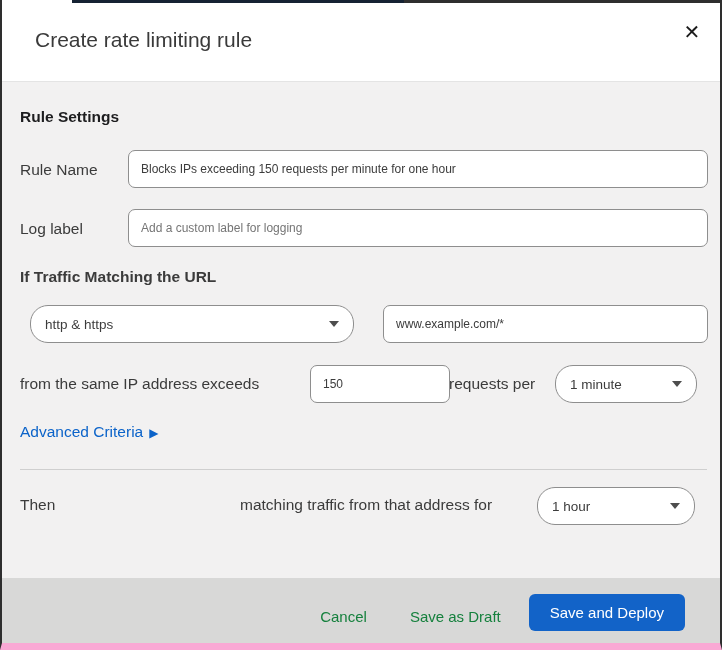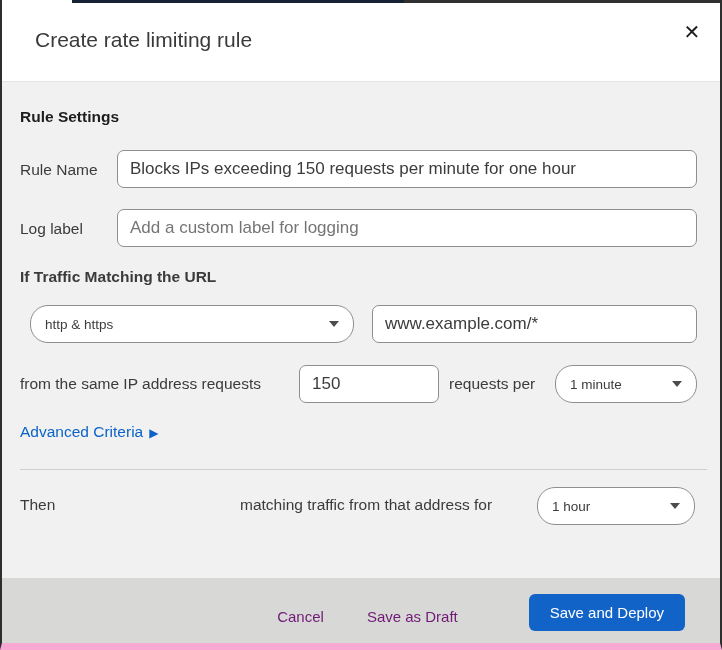--- a/index.html
+++ b/index.html
@@ -17,21 +17,21 @@
   .close-btn{position:absolute;right:13px;top:13px;width:30px;height:30px;border:none;background:transparent;
              font-size:20px;line-height:30px;color:#1a1a1a;cursor:pointer;padding:0;text-align:center;font-weight:300;}
 
   .modal-body{position:relative;height:496px;background:#f2f1f1;}
   .heading{position:absolute;left:18px;top:26px;font-size:15.5px;font-weight:bold;color:#1d1d1f;}
 
   .lbl{position:absolute;font-size:15.5px;color:#3b3b3b;white-space:nowrap;}
   .txt{position:absolute;font-size:15.5px;color:#3b3b3b;white-space:nowrap;}
 
   .inp{position:absolute;box-sizing:border-box;height:38px;background:#fff;border:1px solid #8e8e8e;
-       border-radius:7px;padding:0 12px;font-size:17px;color:#3c3c3c;font-family:"Liberation Sans",sans-serif;outline:none;}
+       border-radius:7px;padding:0 12px;font-size:12px;color:#3c3c3c;font-family:"Liberation Sans",sans-serif;outline:none;margin-left:11px;}
   .inp::placeholder{color:#757575;opacity:1;}
 
   .dd{position:absolute;box-sizing:border-box;height:38px;background:#fff;border:1px solid #8e8e8e;border-radius:18px;
       display:flex;align-items:center;justify-content:space-between;padding:0 14px;font-size:13.5px;color:#3c3c3c;cursor:pointer;}
   .caret-down{width:0;height:0;border-left:5px solid transparent;border-right:5px solid transparent;border-top:6px solid #4d4d4d;flex:none;margin-left:8px;}
 
   .rule-name-input{left:115px;top:68px;width:580px;}
   .rule-name-lbl{left:18px;top:79px;}
   .log-label-input{left:115px;top:127px;width:580px;}
   .log-label-lbl{left:18px;top:138px;}
@@ -44,24 +44,24 @@
   .period-dd{left:553px;top:283px;width:142px;}
   .advanced-link{position:absolute;left:18px;top:341px;font-size:15.5px;color:#0b63c9;cursor:pointer;display:flex;align-items:center;gap:6px;}
   .caret-right{font-size:12px;line-height:1;position:relative;top:1px;}
   .divider{position:absolute;left:18px;top:387px;width:687px;height:1px;background:#cfcfcf;}
   .then-lbl{left:18px;top:414px;}
   .action-dd{left:68px;top:405px;width:158px;}
   .action-mid{left:238px;top:414px;}
   .duration-dd{left:535px;top:405px;width:158px;}
 
   .modal-footer{position:relative;height:69px;background:#d8d8d7;display:flex;align-items:center;justify-content:flex-end;padding-right:35px;box-sizing:border-box;}
-  .text-btn{border:none;background:transparent;font-size:15px;color:#701a75;cursor:pointer;font-family:"Liberation Sans",sans-serif;padding:0;margin-top:8px;}
+  .text-btn{border:none;background:transparent;font-size:15px;color:#15803d;cursor:pointer;font-family:"Liberation Sans",sans-serif;padding:0;margin-top:8px;}
   .cancel-btn{margin-right:43px;}
   .draft-btn{margin-right:28px;}
-  .primary-btn{border:none;background:#1263c8;color:#ffffff;font-size:15px;height:37px;padding:0 21px;border-radius:6px;cursor:pointer;font-family:"Liberation Sans",sans-serif;margin-left:43px;}
+  .primary-btn{border:none;background:#1263c8;color:#ffffff;font-size:15px;height:37px;padding:0 21px;border-radius:6px;cursor:pointer;font-family:"Liberation Sans",sans-serif;}
 </style>
 </head>
 <body>
 
 <div class="frame">
 
   <div class="top-sliver">
     <div class="sliver-navy"></div>
     <div class="sliver-gray"></div>
   </div>
@@ -83,21 +83,21 @@
     <input class="inp log-label-input" type="text" placeholder="Add a custom label for logging" style="">
 
     <div class="txt traffic-intro">If Traffic Matching the URL</div>
 
     <div class="dd scheme-dd">
       <span>http &amp; https</span>
       <span class="caret-down"></span>
     </div>
     <input class="inp url-input" type="text" value="www.example.com/*" style="">
 
-    <div class="txt threshold-prefix">from the same IP address requests</div>
+    <div class="txt threshold-prefix">from the same IP address exceeds</div>
     <input class="inp threshold-input" type="text" value="150" style="">
     <div class="txt threshold-suffix">requests per</div>
     <div class="dd period-dd">
       <span>1 minute</span>
       <span class="caret-down"></span>
     </div>
 
     <div class="advanced-link">
       <span>Advanced Criteria</span>
       <span class="caret-right">▶</span>

